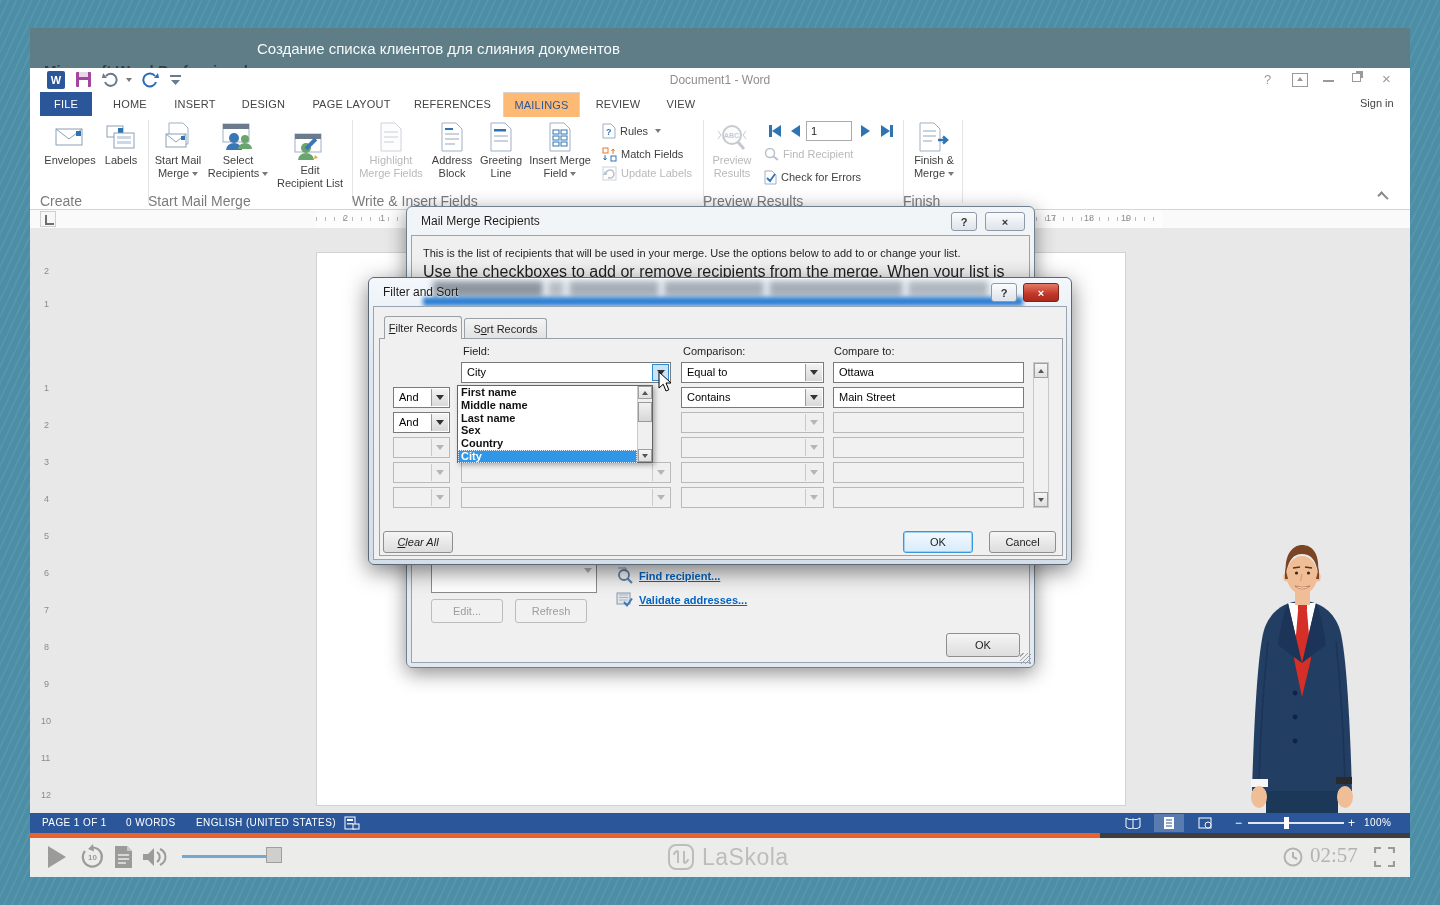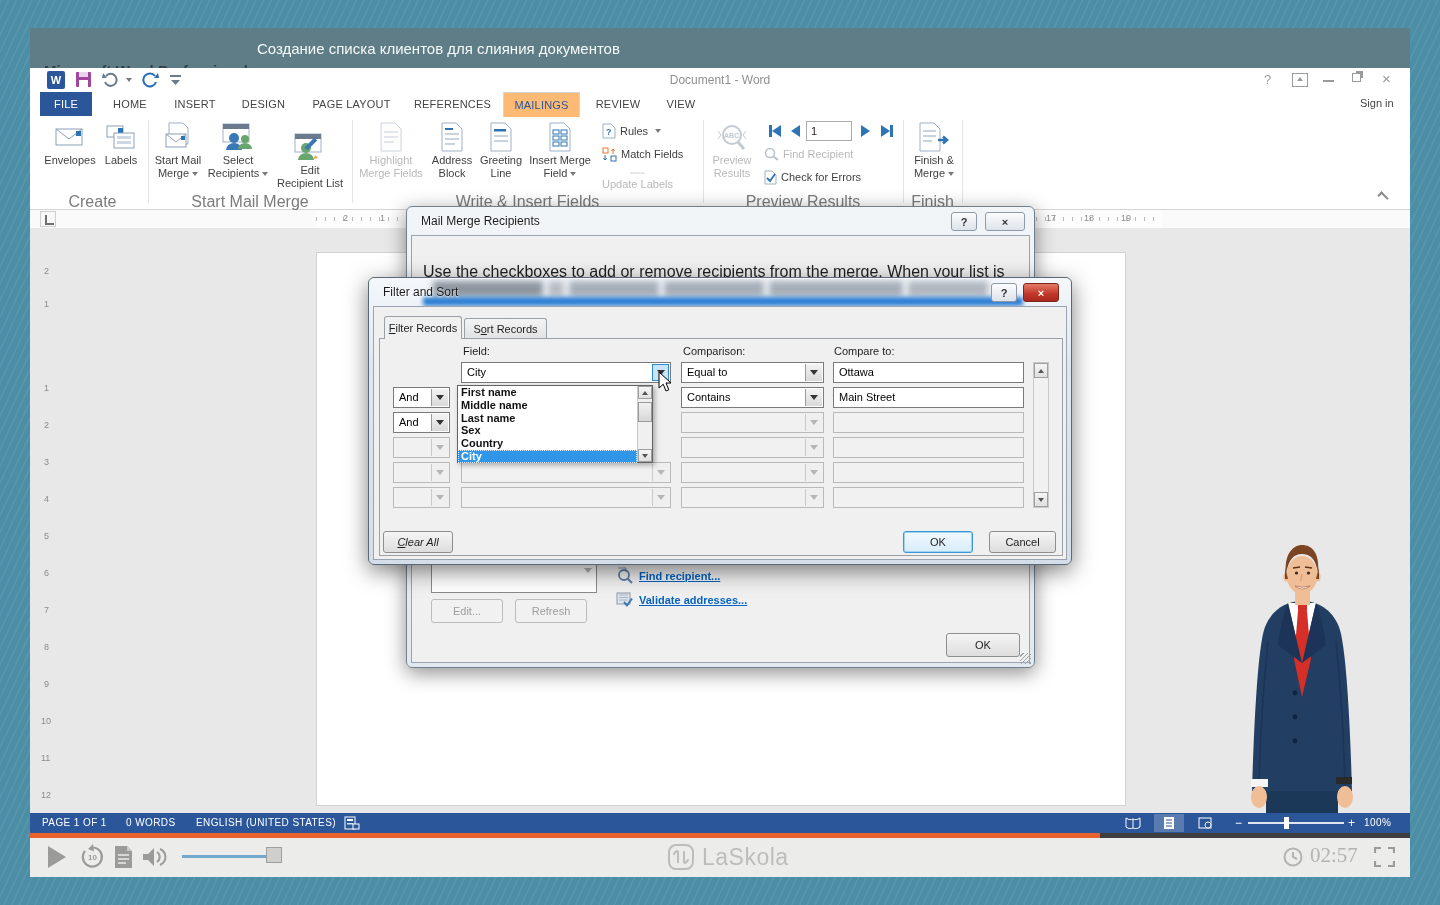--- a/index.html
+++ b/index.html
@@ -22,21 +22,21 @@
   .winctl{color:#9a9a9a;font-size:13px;line-height:16px;}
   .tabrow{left:30px;top:92px;width:1380px;height:24px;background:#fff;}
   .wordtab{position:absolute;top:0;height:24px;display:flex;align-items:center;justify-content:center;
     font-size:11px;color:#444;letter-spacing:.2px;}
   .wordtab.file{background:#2b579a;color:#fff;}
   .wordtab.active{background:#fdba74;color:#2b579a;border:1px solid #d4d4d4;border-bottom:none;height:25px;z-index:2;}
   .signin{font-size:11px;color:#444;}
 
   .ribbon{left:30px;top:116px;width:1380px;height:94px;background:#fff;border-bottom:1px solid #d4d4d4;}
   .rsep{position:absolute;top:4px;width:1px;height:83px;background:#e4e4e4;}
-  .rgrouplabel{position:absolute;top:77px;font-size:16px;color:#7b7b7b;text-align:center;}
+  .rgrouplabel{position:absolute;top:77px;font-size:14px;color:#7b7b7b;text-align:left;}
   .bigbtn{position:absolute;top:4px;height:70px;display:flex;flex-direction:column;align-items:center;cursor:default;}
   .bigbtn .ic{height:34px;display:flex;align-items:center;justify-content:center;}
   .bigbtn .lab{font-size:11px;line-height:13px;color:#3f3f3f;text-align:center;white-space:nowrap;}
   .bigbtn.dis .lab{color:#b9b9b9;}
   .smbtn{position:absolute;height:18px;display:flex;align-items:center;gap:4px;font-size:11px;color:#3f3f3f;white-space:nowrap;}
   .smbtn.dis{color:#b9b9b9;}
   .dd-caret{display:inline-block;width:0;height:0;border-left:3px solid transparent;border-right:3px solid transparent;
     border-top:4px solid #7a7a7a;margin-left:3px;vertical-align:middle;}
   .navbtn{position:absolute;top:5px;height:20px;display:flex;align-items:center;justify-content:center;}
   .tri-r{width:0;height:0;border-top:6px solid transparent;border-bottom:6px solid transparent;border-left:9px solid #2e74b5;}
@@ -321,21 +321,21 @@
     </div>
     <div class="smbtn" style="left:572px;top:29px;">
       <svg width="15" height="15">
         <rect x="1" y="1" width="5" height="5" fill="none" stroke="#e8762c"></rect>
         <rect x="9" y="9" width="5" height="5" fill="none" stroke="#2e74b5"></rect>
         <path d="M3,8 L3,13 M1.5,11 L3,13 L4.5,11" stroke="#2e74b5" fill="none"></path>
         <path d="M11,7 L11,2 M9.5,4 L11,2 L12.5,4" stroke="#e8762c" fill="none"></path>
         </svg>
       <span>Match Fields</span>
     </div>
-    <div class="smbtn dis" style="left:572px;top:56px;flex-direction:column;">
+    <div class="smbtn dis" style="left:572px;top:48px;">
       <svg width="15" height="15">
         <rect x="1" y="1" width="13" height="13" fill="none" stroke="#ccd2da"></rect>
         <path d="M4,8 a4,4 0 1 1 2,3.5" fill="none" stroke="#b9c2cc" stroke-width="1.5"></path>
         <path d="M3,5 L5,9 L1,9 Z" fill="#b9c2cc"></path>
         </svg>
       <span>Update Labels</span>
     </div>
     <div class="rgrouplabel" style="left:322px;width:351px;">Write &amp; Insert Fields</div>
 
     <div class="bigbtn dis" style="left:676px;width:52px;">
@@ -498,20 +498,21 @@
       <circle cx="76.5" cy="32" r="1.6" fill="#3a2a1e"></circle>
     <path d="M70,33 L68.6,40" stroke="#d9a27a" stroke-width="1.4" fill="none"></path>
     <path d="M63,45 Q70,51 78,45 Q70,47.5 63,45 Z" fill="#fff" stroke="#b0654a" stroke-width="0.7"></path>
   </svg>
 
   <div class="ab dlg mmr">
     <span class="dlg-title">Mail Merge Recipients</span>
     <div class="cap-btn" style="left:544px;width:26px;">?</div>
     <div class="cap-btn" style="left:578px;width:40px;">×</div>
     <div class="dlg-client"></div>
+    <div class="ab" style="left:16px;top:40px;font-size:11px;color:#1e1e1e;">This is the list of recipients that will be used in your merge.  Use the options below to add to or change your list.</div>
     <div class="ab" style="left:16px;top:56px;font-size:16px;color:#1e1e1e;">Use the checkboxes to add or remove recipients from the merge.  When your list is ready, click OK.</div>
 
     <div class="ab" style="left:24px;top:352px;width:166px;height:34px;background:#fff;border:1px solid #8a8a8a;">
       <span class="arrow-dn" style="position:absolute;right:4px;top:8px;border-top-color:#b5b5b5;"></span>
     </div>
     <div class="btn7 disabled" style="left:24px;top:392px;width:72px;height:24px;">Edit...</div>
     <div class="btn7 disabled" style="left:108px;top:392px;width:72px;height:24px;">Refresh</div>
 
     <svg class="ab" style="left:209px;top:360px;" width="17" height="17">
       <path d="M2,1 L10,1 L10,5" fill="none" stroke="#8a98a8"></path>

